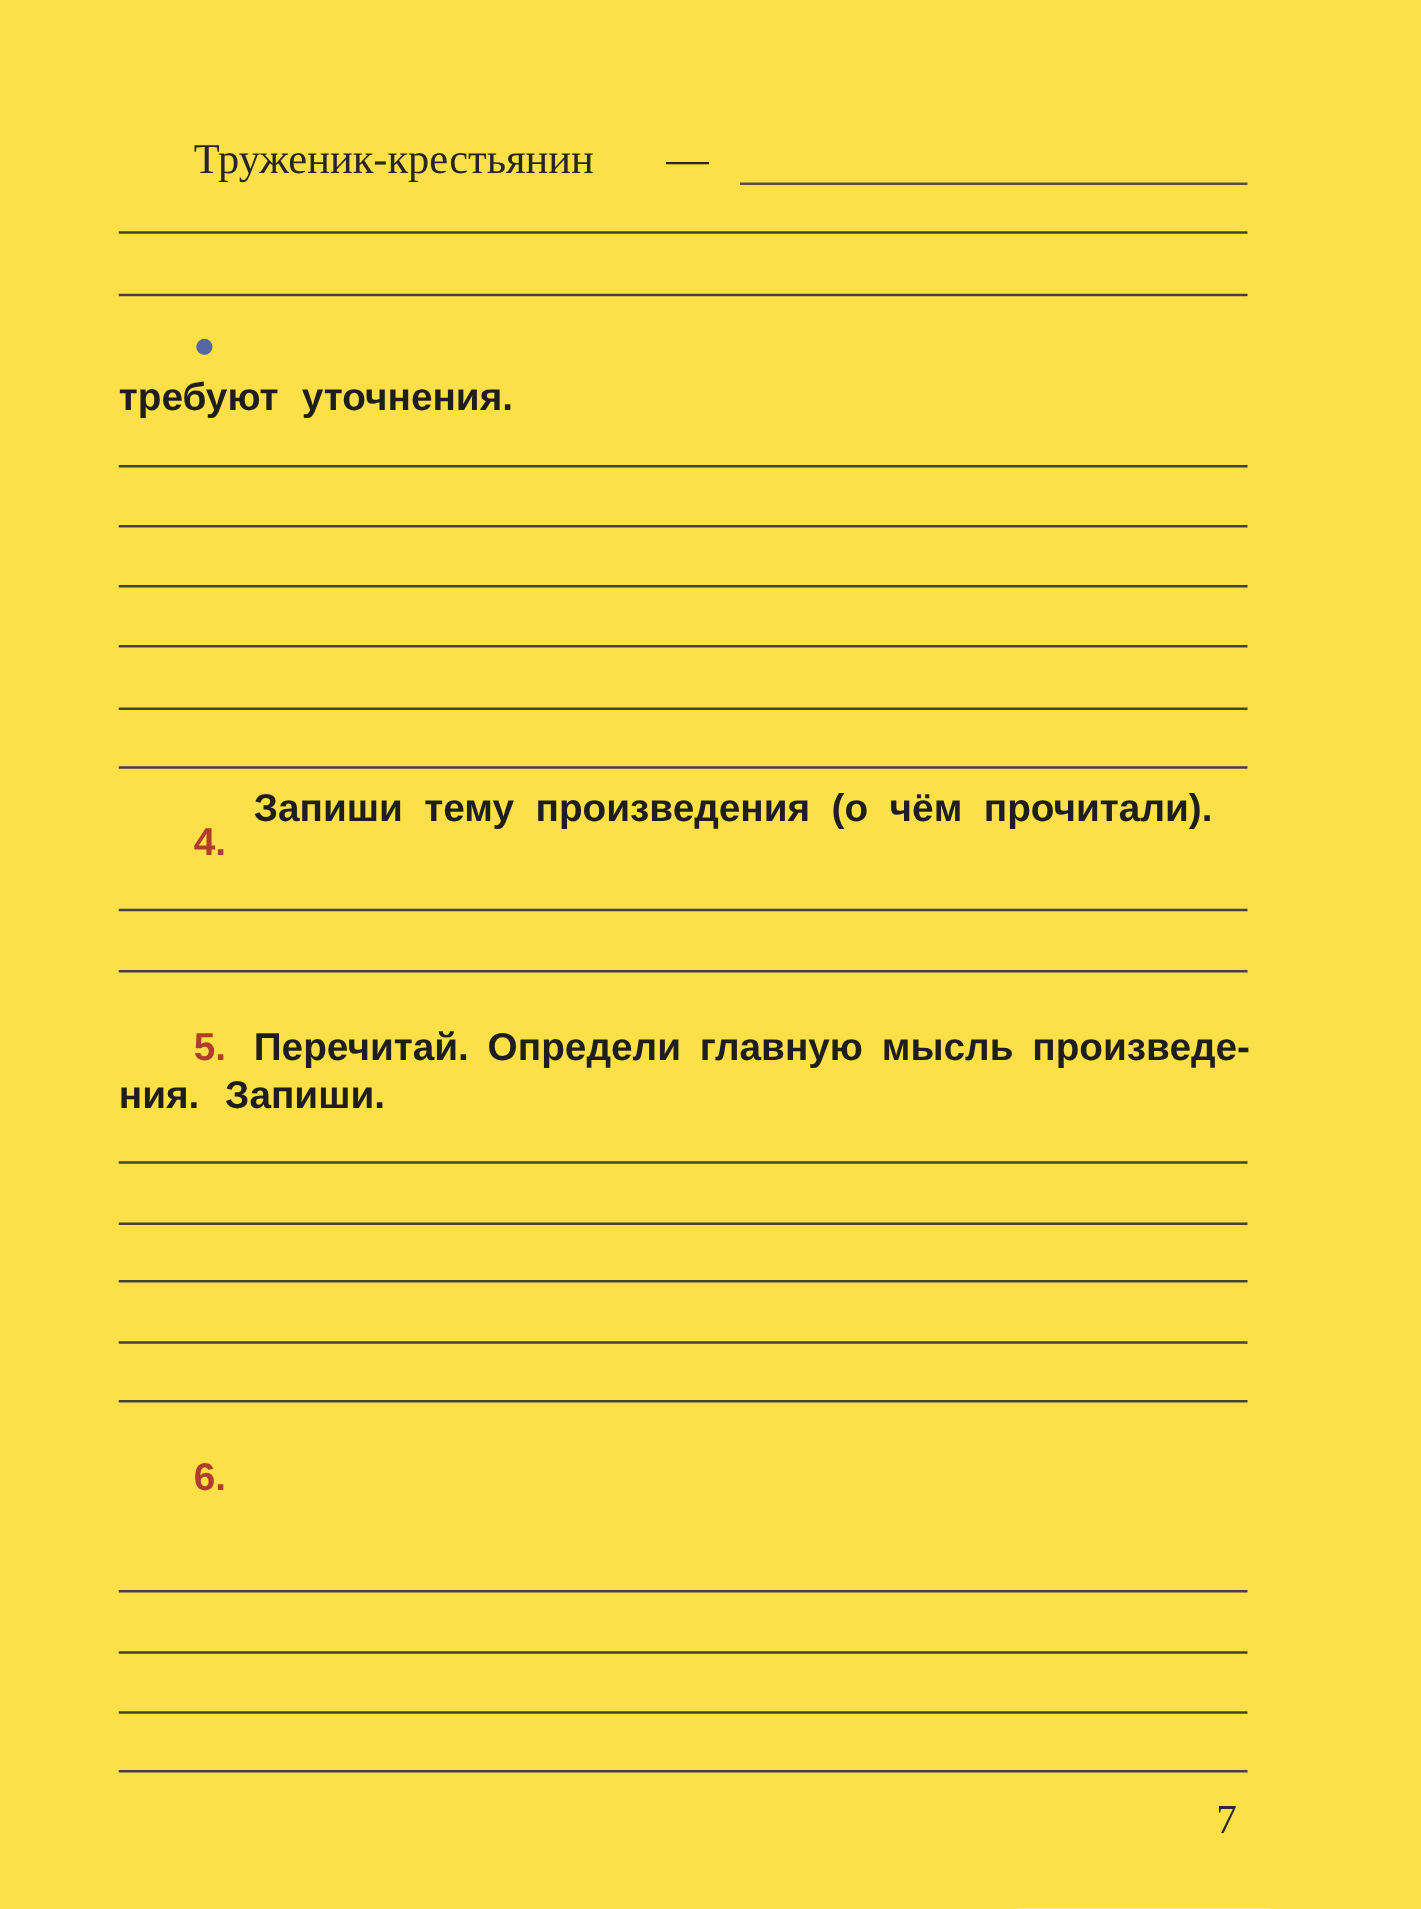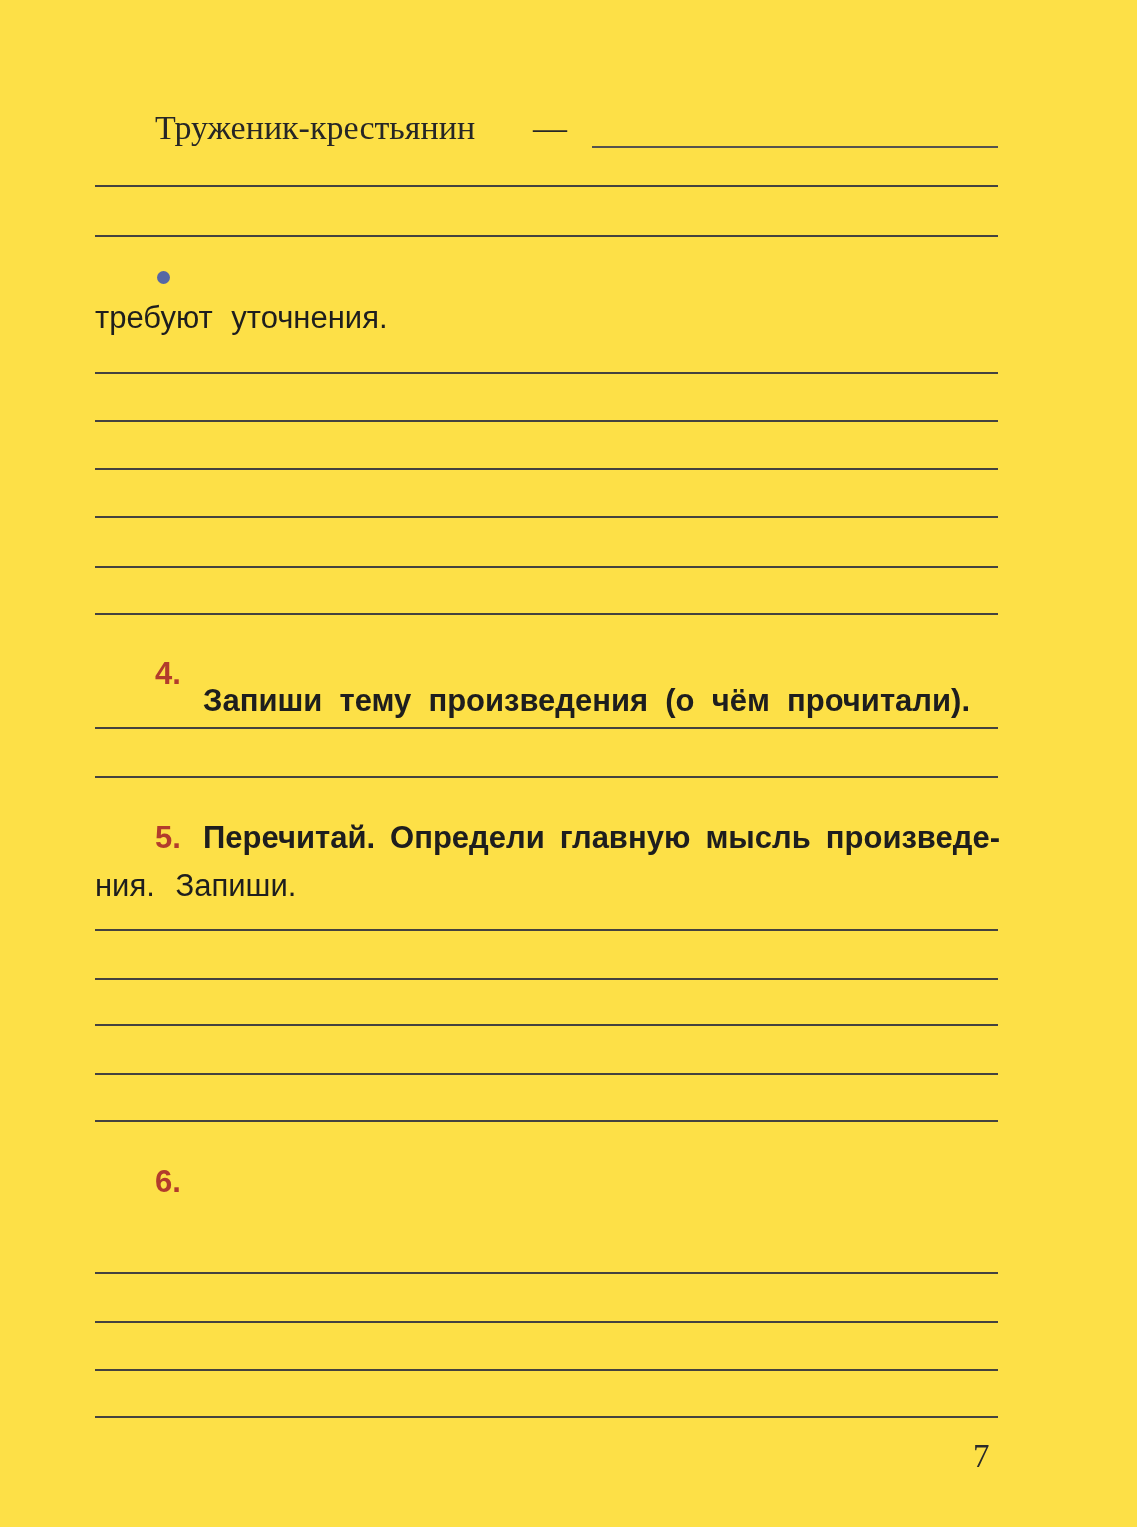--- a/index.html
+++ b/index.html
@@ -49,21 +49,21 @@
     position: absolute;
     left: 95px;
     width: 903px;
     height: 2px;
     background: #44423f;
   }
   
   .body-line {
     position: absolute;
     font-size: 31px;
-    font-weight: 400;
+    font-weight: 700;
     line-height: 38px;
     color: #1e1e1e;
     white-space: nowrap;
   }
   .jline {
     position: absolute;
     font-size: 31px;
     font-weight: 600;
     line-height: 38px;
     color: #1e1e1e;
@@ -89,21 +89,21 @@
   .bullet-dot {
     position: absolute;
     left: 157px;
     top: 271px;
     width: 13px;
     height: 13px;
     border-radius: 50%;
     background: #5667a5;
   }
   .gap10 { word-spacing: 10px; }
-  .gap12 { word-spacing: 12px; margin-top: 10px; }
+  .gap12 { word-spacing: 12px; }
   
   .page-number {
     position: absolute;
     left: 973px;
     top: 1438px;
     font-family: "Liberation Serif", serif;
     font-size: 33px;
     color: #2a2a2a;
   }
 </style>
@@ -123,21 +123,21 @@
   <div class="body-line gap10" style="left:95px; top:299px">требуют уточнения.</div>
 
   <div class="rule" style="top:372px"></div>
   <div class="rule" style="top:420px"></div>
   <div class="rule" style="top:468px"></div>
   <div class="rule" style="top:516px"></div>
   <div class="rule" style="top:566px"></div>
   <div class="rule" style="top:613px"></div>
 
   <div class="marker-num" style="top:655px">4.</div>
-  <div class="jline" style="left:203px; top:682px; width:767px">Запиши тему произведения (о чём прочитали).</div>
+  <div class="jline" style="left:203px; top:628px; width:767px">Запиши тему произведения (о чём прочитали).</div>
 
   <div class="rule" style="top:727px"></div>
   <div class="rule" style="top:776px"></div>
 
   <div class="marker-num" style="top:819px">5.</div>
   <div class="jline" style="left:203px; top:819px; width:797px">Перечитай. Определи главную мысль произведе-</div>
   <div class="body-line gap12" style="left:95px; top:857px">ния. Запиши.</div>
 
   <div class="rule" style="top:929px"></div>
   <div class="rule" style="top:978px"></div>

